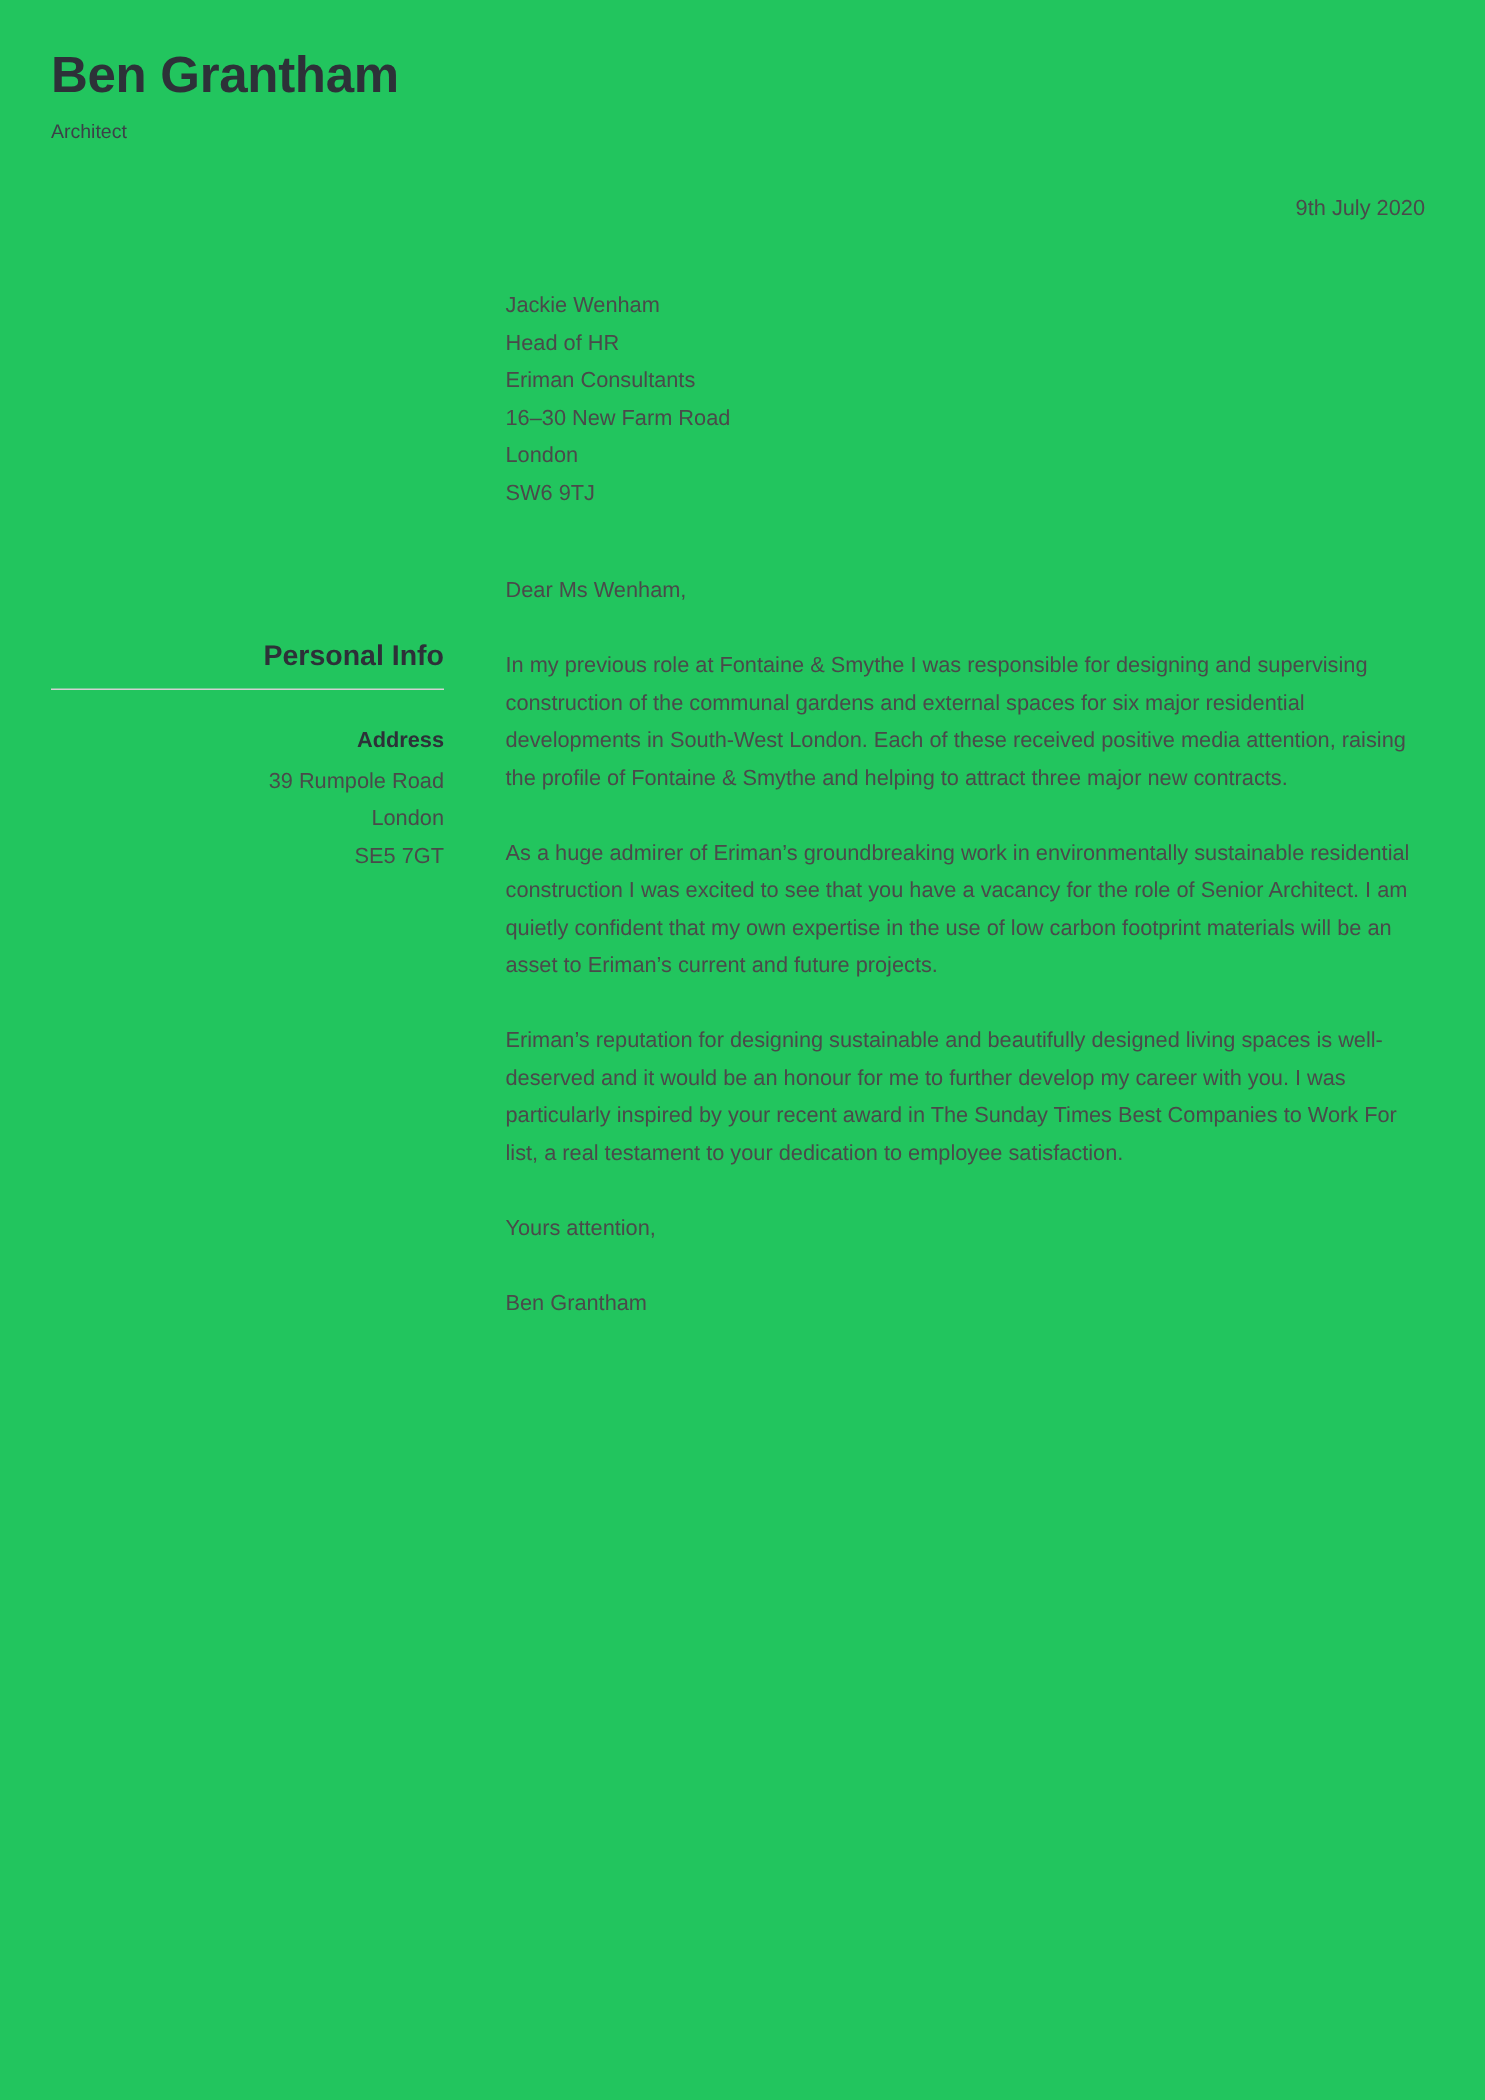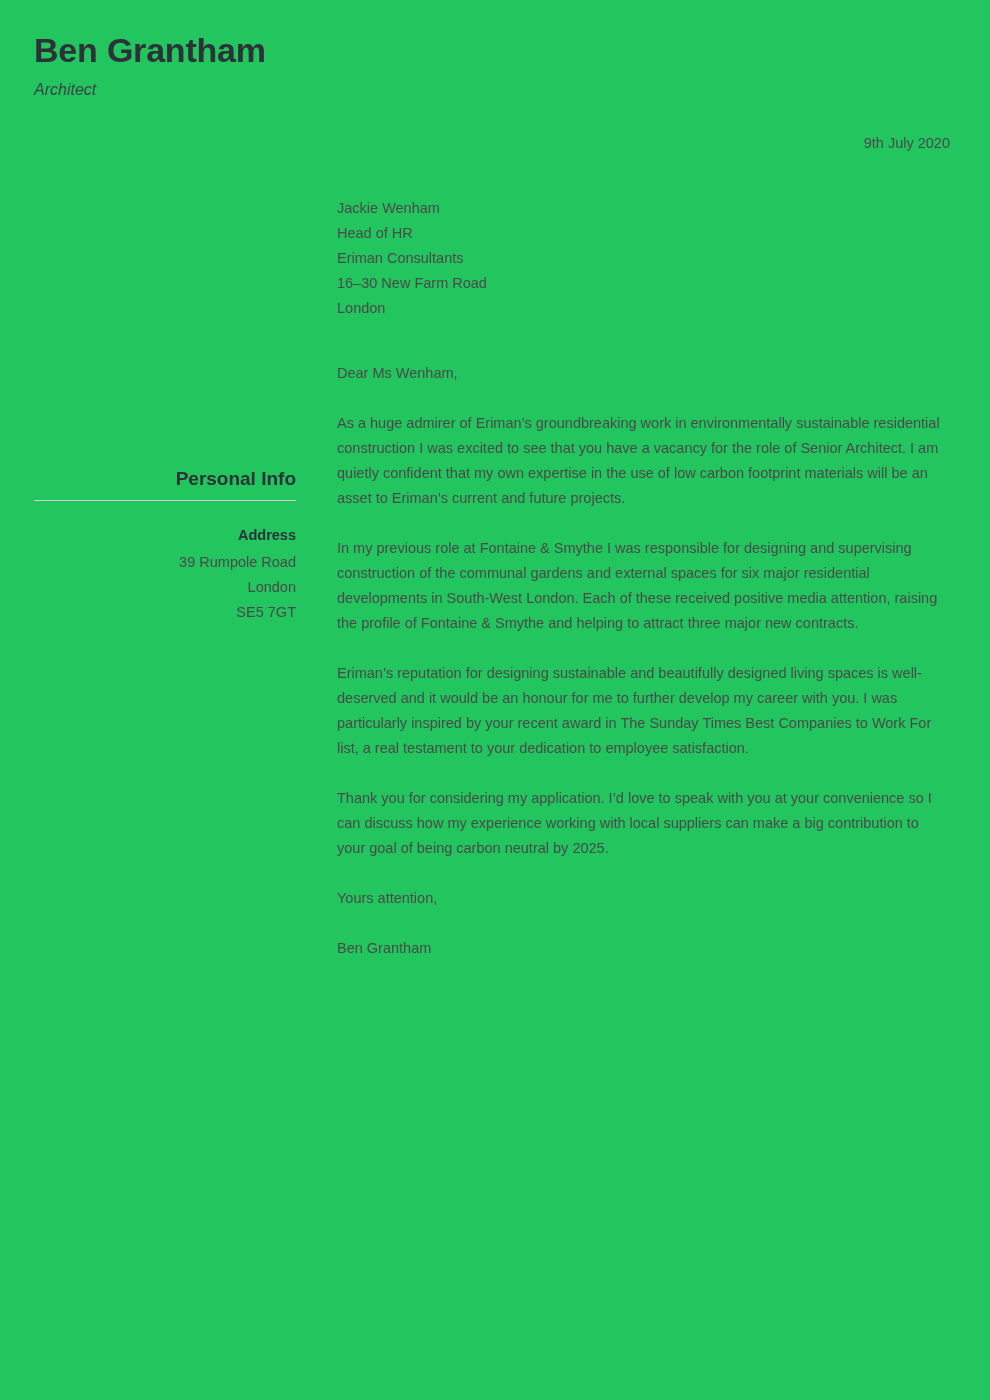--- a/index.html
+++ b/index.html
@@ -30,22 +30,21 @@
   }
   .name {
     font-size: 34px;
     font-weight: bold;
     line-height: 1.2;
     color: #2d3138;
     letter-spacing: -0.2px;
     margin: 0;
   }
   .job-title {
-    font-size: 16px;
-    font-style: italic;
+    font-size: 13px;
     font-weight: normal;
     color: #3c4148;
     margin: 9px 0 0 0;
     line-height: 1.2;
   }
 
   
   .columns {
     display: flex;
     align-items: center;
@@ -169,28 +168,28 @@
     <main class="main">
 
       <div class="date">9th July 2020</div>
 
       <div class="recipient">
         <div class="recipient-line">Jackie Wenham</div>
         <div class="recipient-line">Head of HR</div>
         <div class="recipient-line">Eriman Consultants</div>
         <div class="recipient-line">16–30 New Farm Road</div>
         <div class="recipient-line">London</div>
+        <div class="recipient-line">SW6 9TJ</div>
       </div>
 
       <p class="salutation">Dear Ms Wenham,</p>
 
+      <p class="para">In my previous role at Fontaine &amp; Smythe I was responsible for designing and supervising construction of the communal gardens and external spaces for six major residential developments in South-West London. Each of these received positive media attention, raising the profile of Fontaine &amp; Smythe and helping to attract three major new contracts.</p>
       <p class="para">As a huge admirer of Eriman’s groundbreaking work in environmentally sustainable residential construction I was excited to see that you have a vacancy for the role of Senior Architect. I am quietly confident that my own expertise in the use of low carbon footprint materials will be an asset to Eriman’s current and future projects.</p>
-      <p class="para">In my previous role at Fontaine &amp; Smythe I was responsible for designing and supervising construction of the communal gardens and external spaces for six major residential developments in South-West London. Each of these received positive media attention, raising the profile of Fontaine &amp; Smythe and helping to attract three major new contracts.</p>
       <p class="para">Eriman’s reputation for designing sustainable and beautifully designed living spaces is well-deserved and it would be an honour for me to further develop my career with you. I was particularly inspired by your recent award in The Sunday Times Best Companies to Work For list, a real testament to your dedication to employee satisfaction.</p>
-      <p class="para">Thank you for considering my application. I’d love to speak with you at your convenience so I can discuss how my experience working with local suppliers can make a big contribution to your goal of being carbon neutral by 2025.</p>
 
       <p class="closing">Yours attention,</p>
       <p class="signature">Ben Grantham</p>
 
     </main>
 
   </div>
 
 </div>
 

